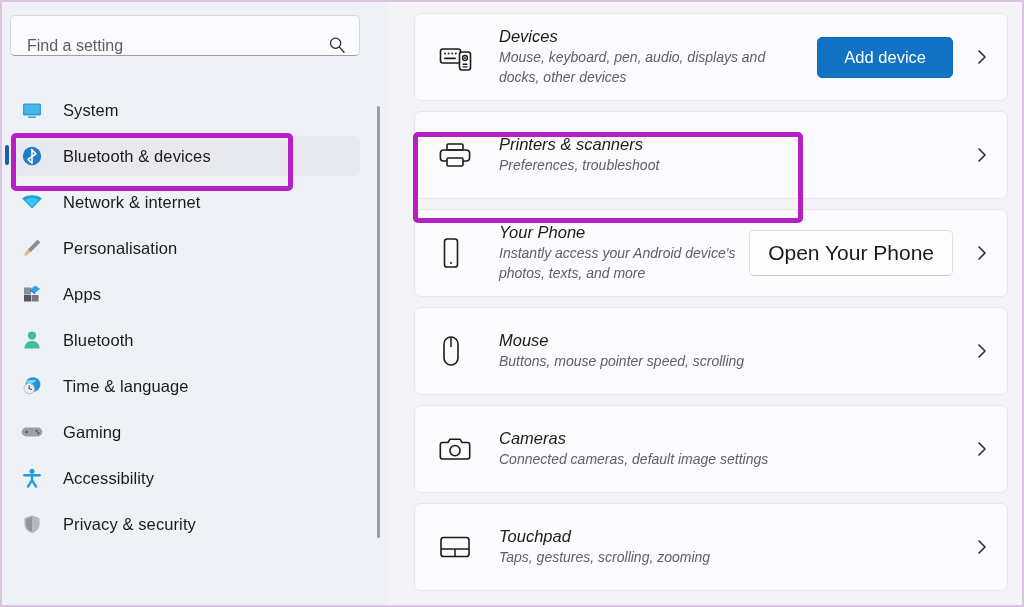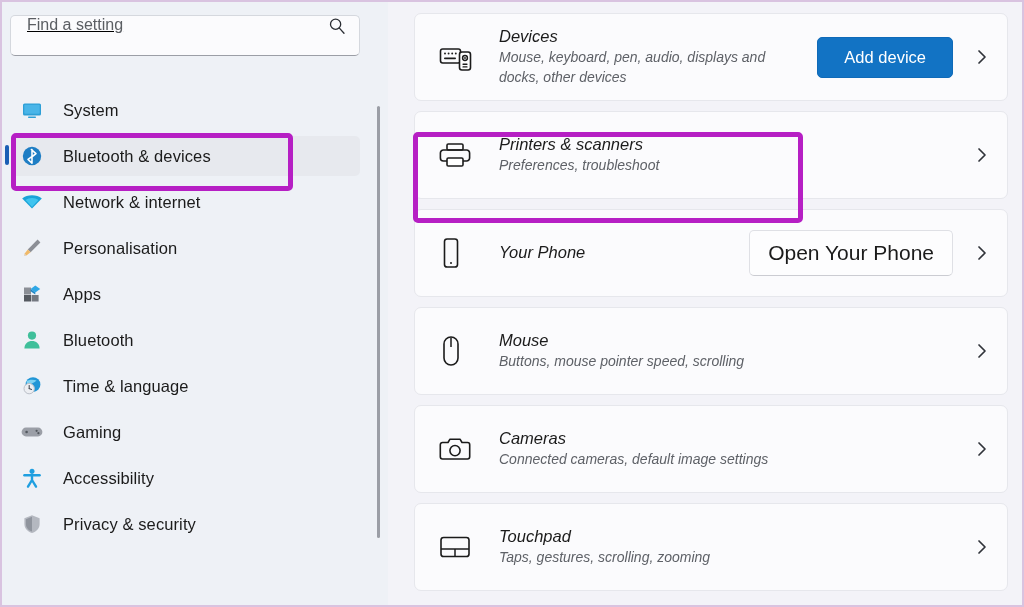--- a/index.html
+++ b/index.html
@@ -34,23 +34,22 @@
     left: 8px; top: 13px;
     width: 350px; height: 41px;
   }
   #search-box {
     width: 100%; height: 100%;
     background: #fbfbfd;
     border: 1px solid #d5d8de;
     border-bottom-color: #9b9ea6;
     border-radius: 5px;
     display: flex;
-    align-items: flex-start;
+    align-items: flex-end;
     padding: 0 12px 0 16px;
-    text-decoration: underline;
   }
   #search-input {
     flex: 1;
     border: none;
     outline: none;
     background: transparent;
     font-family: "Liberation Sans", sans-serif;
     font-size: 16px;
     color: #5b5e63;
   }
@@ -396,20 +395,21 @@
 
     <div class="card">
       <span class="card-ico">
         <svg width="24" height="32" viewBox="0 0 24 32">
           <rect x="5.5" y="2" width="13" height="28" rx="2.6" fill="none" stroke="#1b1b1b" stroke-width="1.6"></rect>
           <circle cx="12" cy="26" r="1" fill="#1b1b1b"></circle>
         </svg>
       </span>
       <div class="card-text">
         <div class="card-title">Your Phone</div>
+        <div class="card-sub">Instantly access your Android device's photos, texts, and more</div>
       </div>
       <div class="card-action">
         <button class="btn-secondary">Open Your Phone</button>
       </div>
       <span class="chev">
         <svg width="14" height="18" viewBox="0 0 14 18">
           <polyline points="4,3 10,9 4,15" fill="none" stroke="#30333a" stroke-width="1.7" stroke-linecap="round" stroke-linejoin="round"></polyline>
         </svg>
       </span>
     </div>

